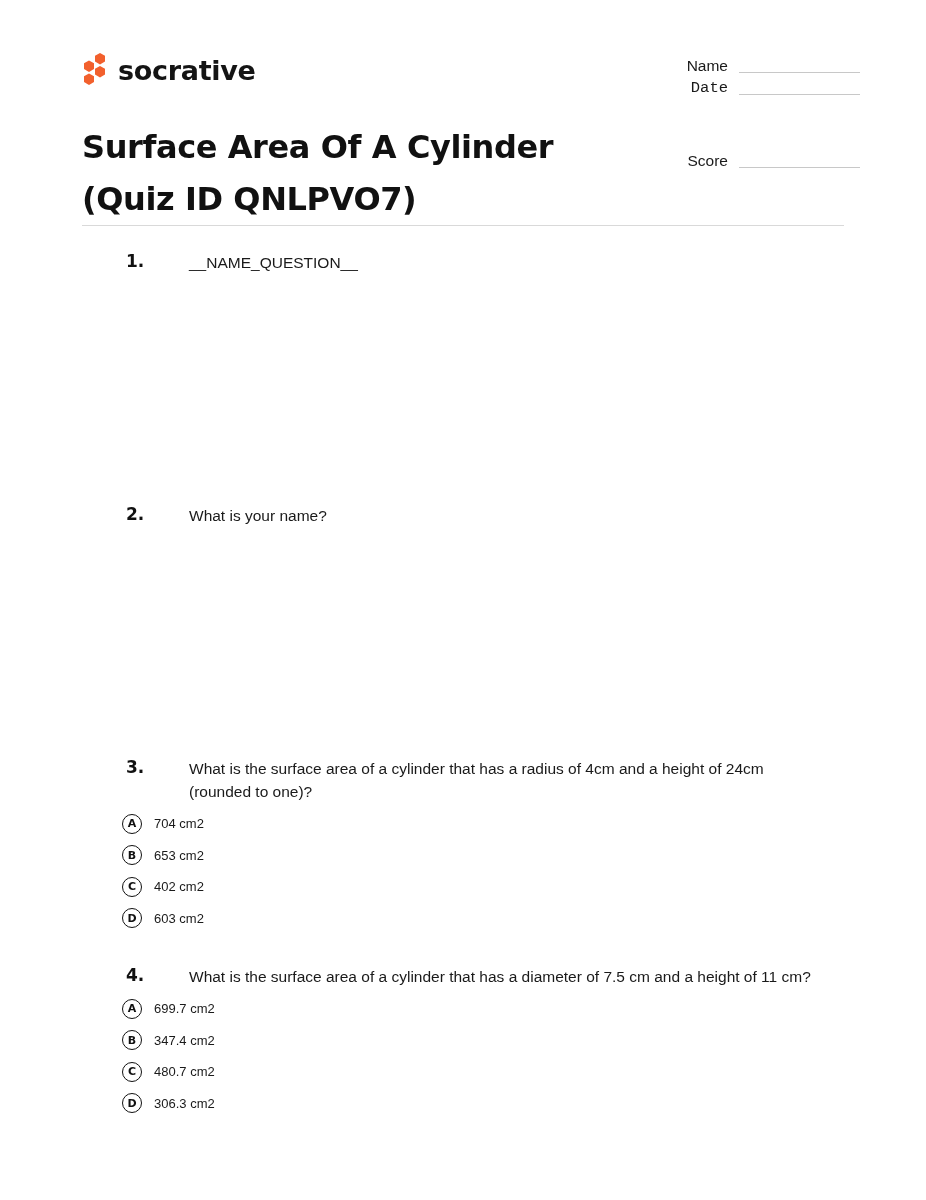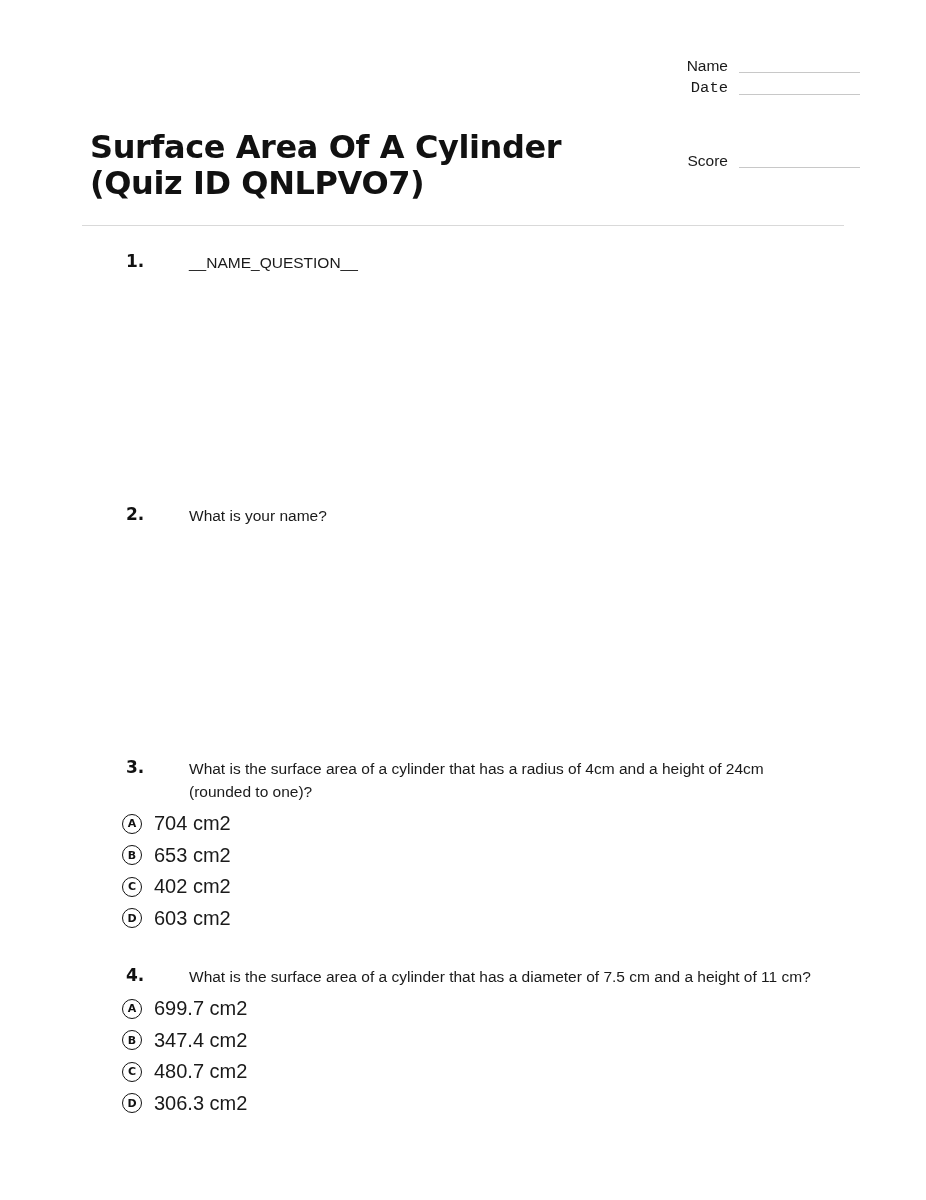--- a/index.html
+++ b/index.html
@@ -69,24 +69,24 @@
       background: #c8c8c8;
     }
     .title {
       position: absolute;
       left: 82px;
       top: 121px;
       width: 570px;
       font-family: "DejaVu Sans", sans-serif;
       font-size: 32px;
       font-weight: 600;
-      line-height: 36px;
+      line-height: 52px;
       color: #111111;
       letter-spacing: -0.4px;
-      margin: 8px;
+      margin: 0;
     }
     .divider {
       position: absolute;
       left: 82px;
       top: 225px;
       width: 762px;
       height: 1px;
       background: #d9d9d9;
     }
     
@@ -130,29 +130,40 @@
       justify-content: center;
       font-family: "DejaVu Sans", sans-serif;
       font-size: 11px;
       font-weight: 700;
       color: #111;
       margin-left: 2px;
       flex: 0 0 auto;
     }
     .opt-text {
       margin-left: 12px;
-      font-size: 20px;
+      font-size: 13px;
       color: #1a1a1a;
     }
   </style>
 </head>
 <body>
 
 <div class="page">
 
+  <div class="logo">
+    <svg width="28" height="38" viewBox="0 0 28 38">
+      <g fill="#F2602D">
+        <polygon points="19,1 24,3.8 24,9.6 19,12.4 14,9.6 14,3.8"></polygon>
+        <polygon points="8,8.5 13,11.3 13,17.1 8,19.9 3,17.1 3,11.3"></polygon>
+        <polygon points="19,14 24,16.8 24,22.6 19,25.4 14,22.6 14,16.8"></polygon>
+        <polygon points="8,21.5 13,24.3 13,30.1 8,32.9 3,30.1 3,24.3"></polygon>
+      </g>
+    </svg>
+    <span class="logo-text">socrative</span>
+  </div>
 
   <div class="meta">
     <div class="meta-row" style="top:0px;">
       <span class="meta-label">Name</span>
       <span class="meta-line"></span>
     </div>
     <div class="meta-row" style="top:22px;font-family:Liberation Mono, monospace;">
       <span class="meta-label">Date</span>
       <span class="meta-line"></span>
     </div>

